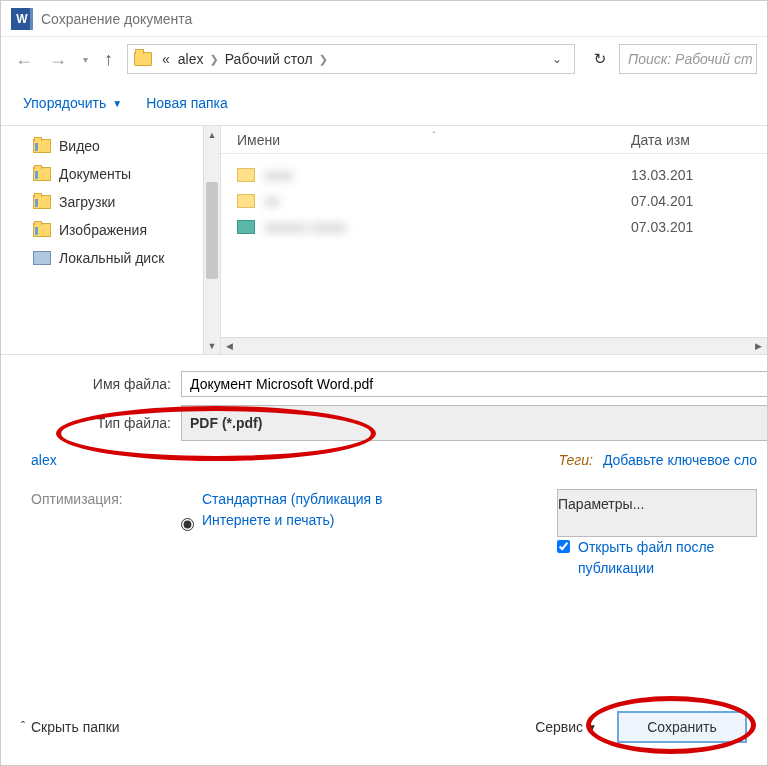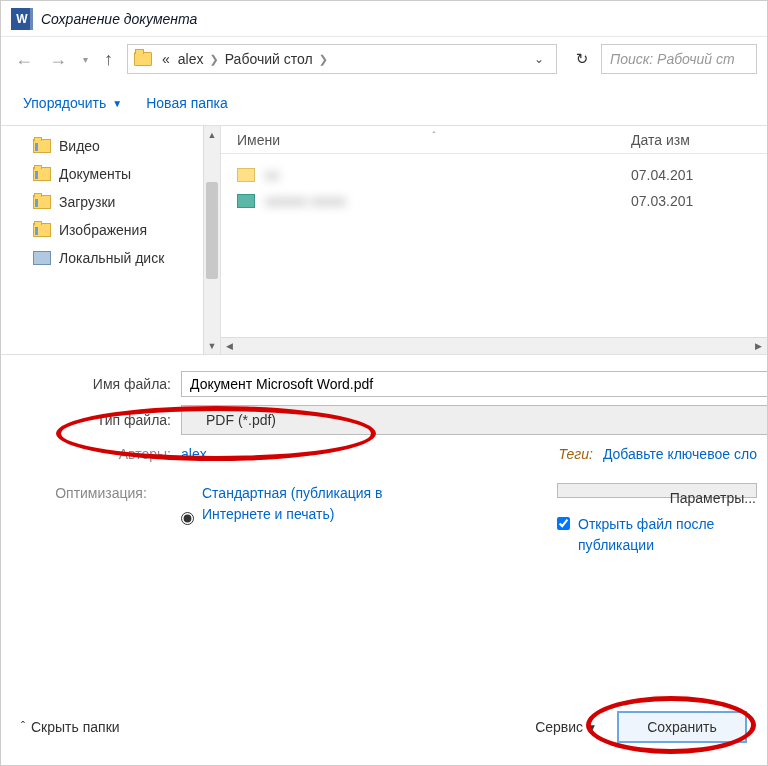--- a/index.html
+++ b/index.html
@@ -27,21 +27,21 @@
     margin-right: 8px;
     display: flex; align-items: center; justify-content: center;
     color: #fff; font-weight: bold; font-size: 12px;
     position: relative;
   }
   .titlebar .word-icon::before { content: "W"; }
   .titlebar .word-icon::after {
     content: ""; position: absolute; right: -3px; top: 0; bottom: 0; width: 6px;
     background: #fff; opacity: 0.3;
   }
-  .titlebar .title { font-size: 14px; color: #0f172a; font-style: italic; }
+  .titlebar .title { font-size: 14px; color: #737373; }
 
   .nav-row {
     height: 44px;
     display: flex;
     align-items: center;
     padding: 0 10px;
     gap: 4px;
   }
   .nav-arrows { display: flex; align-items: center; gap: 8px; color: #999; }
   .nav-arrows span { font-size: 18px; padding: 4px; }
@@ -65,21 +65,21 @@
     background: #ffd76a; border: 1px solid #d6a93c; border-bottom: none; border-radius: 1px 1px 0 0;
   }
   .addr-bar .crumb { padding: 0 4px; }
   .addr-bar .sep { color: #888; padding: 0 2px; font-size: 11px; }
   .addr-bar .drop { margin-left: auto; color: #555; padding: 0 6px; font-size: 12px; }
   .refresh-btn {
     width: 30px; height: 30px; display: flex; align-items: center; justify-content: center;
     font-size: 15px; color: #333;
   }
   .search-box {
-    width: 156px; height: 30px; border: 1px solid #ccc; background: #fff;
+    width: 138px; height: 30px; border: 1px solid #ccc; background: #fff;
     padding: 0 8px; color: #999; font-style: italic; display: flex; align-items: center;
     overflow: hidden; white-space: nowrap;
   }
 
   .toolbar-row {
     height: 44px;
     display: flex;
     align-items: center;
     padding: 0 22px;
     gap: 24px;
@@ -161,41 +161,41 @@
   }
   .form-row .label {
     width: 150px; text-align: right; padding-right: 10px; color: #444;
   }
   .form-row input.text-field {
     flex: 1; height: 26px; border: 1px solid #bbb; padding: 0 8px;
     font-family: inherit; font-size: 14px; margin-right: 0;
     border-right: none;
   }
   .type-field {
-    flex: 1; height: 30px; border: 1px solid #bbb; border-right: none;
-    background: #eee; padding: 0 24px; display: flex; align-items: center;
+    flex: 1; height: 36px; border: 1px solid #bbb; border-right: none;
+    background: #eee; padding: 0 8px; display: flex; align-items: center; font-weight: bold;
   }
   .authors-row .label { color: #888; }
   .authors-row .link { color: #0066cc; }
   .authors-row .tags-label { color: #a16207; margin-left: auto; padding-right: 10px; font-style: italic; }
   .authors-row .tags-link { color: #0066cc; white-space: nowrap; overflow: hidden; }
 
   .opt-block { display: flex; padding: 14px 0 10px 30px; align-items: flex-start; }
-  .opt-block .label { width: 150px; text-align: center; padding-right: 10px; color: #888; padding-top: 2px; }
+  .opt-block .label { width: 150px; text-align: left; padding-right: 10px; color: #888; padding-top: 2px; }
   .radio-group { width: 230px; }
   .radio-opt {
     display: flex; align-items: flex-end; gap: 8px; margin-bottom: 14px;
     color: #0066cc; line-height: 1.5;
   }
   .radio-opt input { margin-top: 3px; accent-color: #333; }
   .right-col { flex: 1; padding-right: 10px; }
   .params-btn {
-    display: block; width: 200px; height: 15px;
+    display: block; width: 200px; height: 48px;
     background: #eee; border: 1px solid #bbb; margin-left: auto;
-    text-align: right; line-height: 28px; margin-bottom: 16px;
+    text-align: left; line-height: 28px; 
   }
   .open-after {
     display: flex; align-items: flex-start; gap: 8px; color: #0066cc;
     margin-left: auto; width: 200px; line-height: 1.5;
   }
   .open-after input { margin-top: 3px; }
 
   .footer-row {
     position: absolute; bottom: 18px; left: 0; right: 0;
     display: flex; align-items: center; padding: 0 20px;
@@ -302,20 +302,25 @@
     <div class="col-headers">
       <div class="col-name">
         <span class="sort-ind">ˆ</span>
         <span>Имени</span>
       </div>
       <div class="col-date">Дата изм</div>
     </div>
     <div class="file-rows" id="file-rows">
         <div class="file-row">
           <div class="f-icon fldr"></div>
+          <div class="f-name">xxxx</div>
+          <div class="f-date">13.03.201</div>
+        </div>
+        <div class="file-row">
+          <div class="f-icon fldr"></div>
           <div class="f-name">xx</div>
           <div class="f-date">07.04.201</div>
         </div>
         <div class="file-row">
           <div class="f-icon img"></div>
           <div class="f-name">xxxxxx xxxxx</div>
           <div class="f-date">07.03.201</div>
         </div>
       </div>
     <div class="scrollbar-h">
@@ -329,21 +334,20 @@
 <div class="form-area">
   <div class="form-row">
     <div class="label">Имя файла:</div>
     <input class="text-field" value="Документ Microsoft Word.pdf" style="">
   </div>
   <div class="form-row">
     <div class="label">Тип файла:</div>
     <div class="type-field">PDF (*.pdf)</div>
   </div>
   <div class="form-row authors-row" style="padding-right:10px;">
-    <div class="label">Авторы:</div>
     <div class="link">alex</div>
     <div class="tags-label">Теги:</div>
     <div class="tags-link">Добавьте ключевое сло</div>
   </div>
 
   <div class="opt-block">
     <div class="label">Оптимизация:</div>
     <div class="radio-group">
       <label class="radio-opt">
         <input type="radio" name="opt" checked="" style="">

